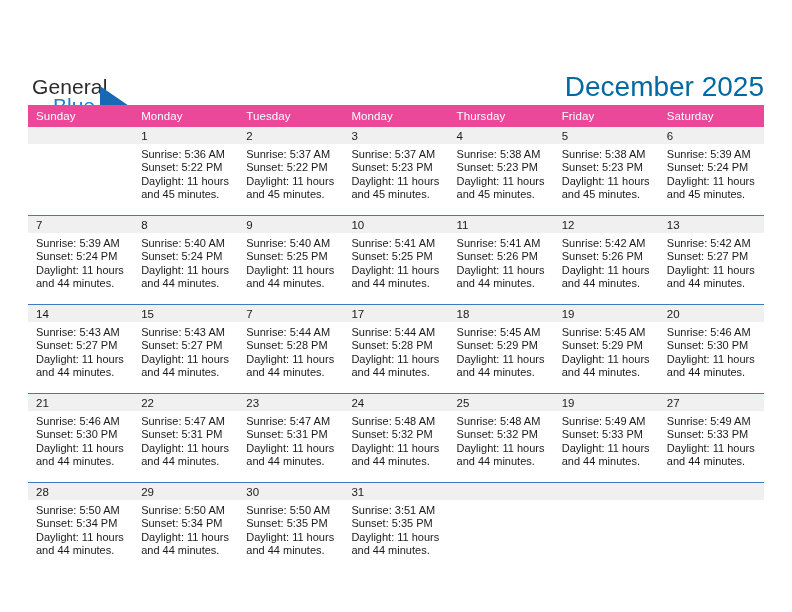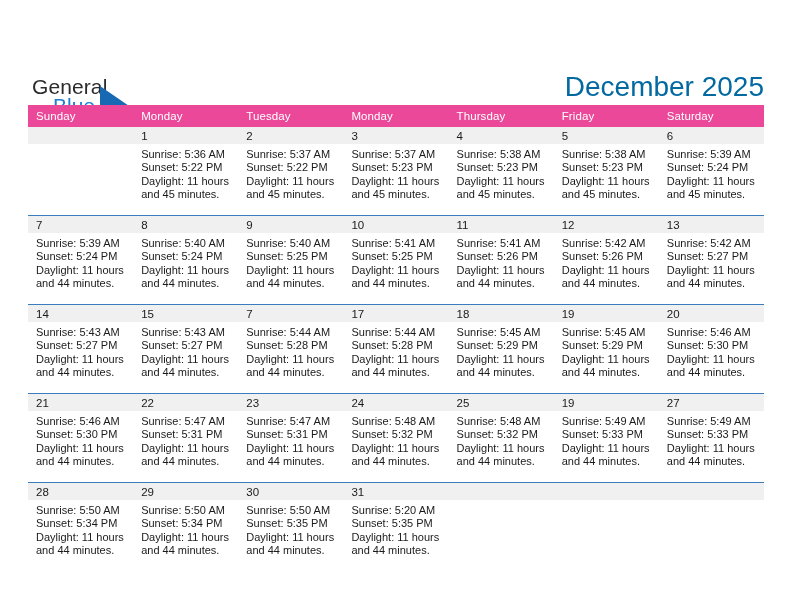--- a/index.html
+++ b/index.html
@@ -517,21 +517,21 @@
                 <div>Sunset: 5:35 PM</div>
                 <div>Daylight: 11 hours</div>
                 <div>and 44 minutes.</div>
               </div>
             </div>
           </td>
           <td>
             <div class="cell">
               <div class="daynum-band">31</div>
               <div class="details">
-                <div>Sunrise: 5:20 AM</div>
+                <div>Sunrise: 3:51 AM</div>
                 <div>Sunset: 5:35 PM</div>
                 <div>Daylight: 11 hours</div>
                 <div>and 44 minutes.</div>
               </div>
             </div>
           </td>
           <td>
             <div class="cell empty">
               <div class="daynum-band"></div>
             </div>

